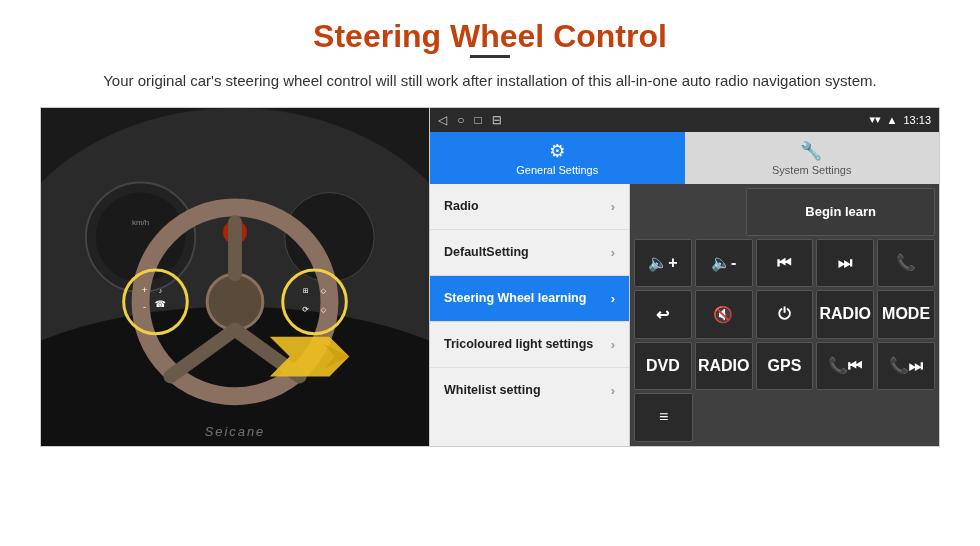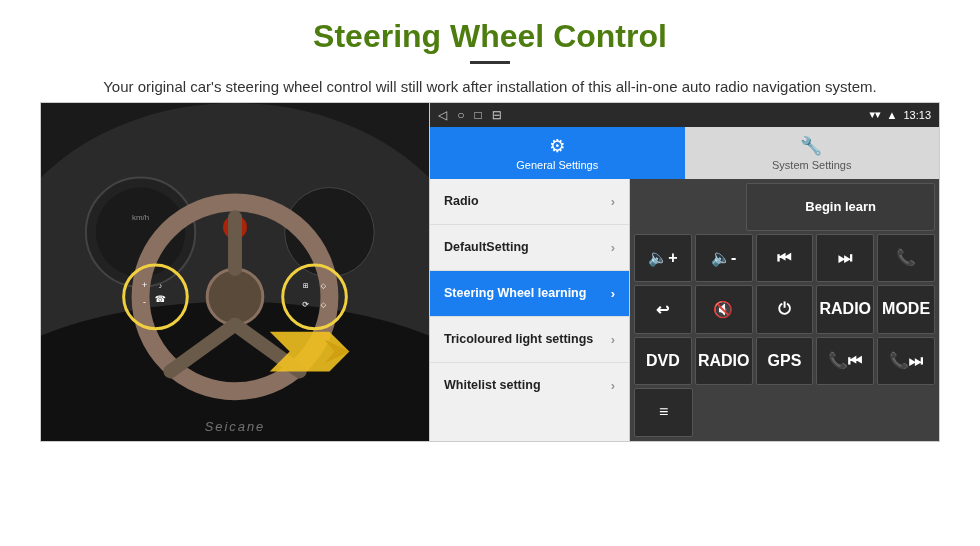--- a/index.html
+++ b/index.html
@@ -16,39 +16,38 @@
       height: 546px;
       display: flex;
       flex-direction: column;
       align-items: center;
       padding: 18px 40px 0 40px;
     }
 
     .title {
       font-size: 32px;
       font-weight: 900;
-      color: #4d7c0f;
+      color: #c2410c;
       text-align: center;
-      margin-bottom: 6px;
     }
 
     .title-divider {
       width: 40px;
       height: 3px;
       background: #333;
       margin: 0 auto 12px auto;
     }
 
     .subtitle {
       font-size: 15px;
       color: #333;
       text-align: center;
       line-height: 1.5;
       max-width: 820px;
-      margin-bottom: 3px;
+      margin-bottom: 14px;
     }
 
     .content-row {
       display: flex;
       width: 100%;
       height: 340px;
       gap: 0;
     }
 
     

